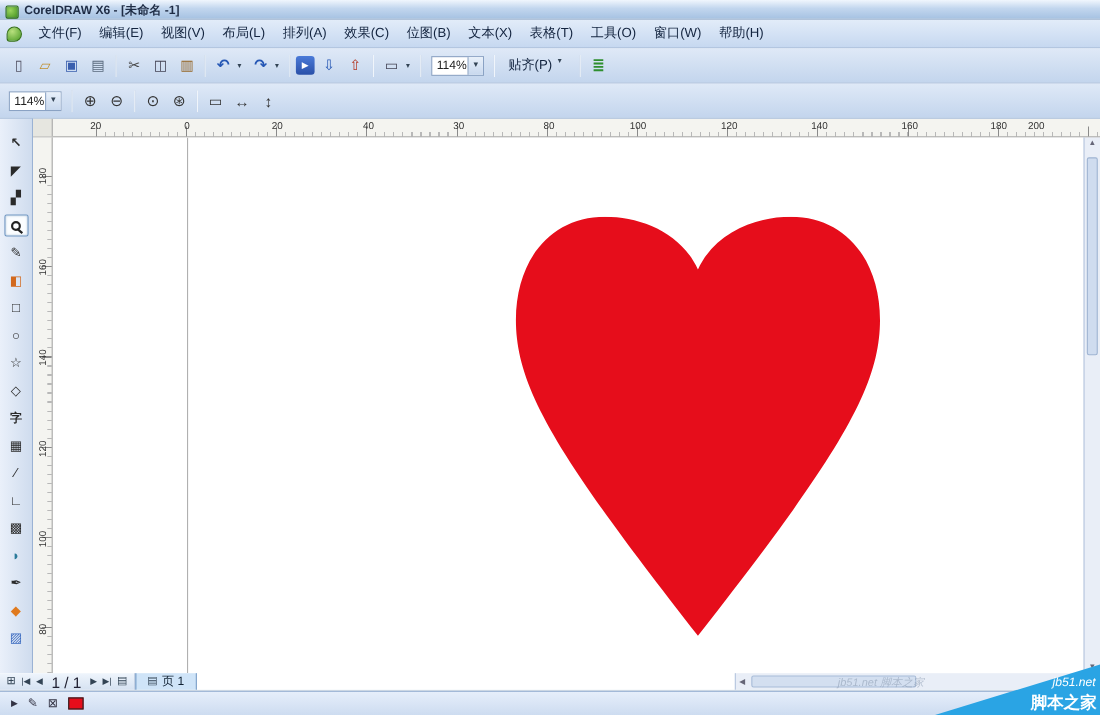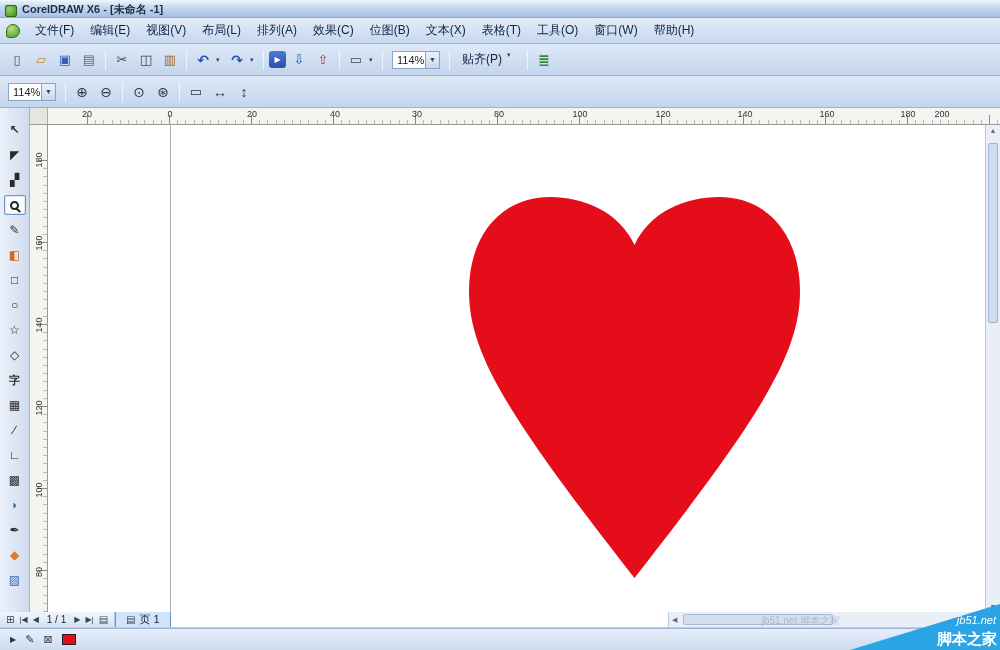--- a/index.html
+++ b/index.html
@@ -128,32 +128,32 @@
     border-bottom:1px solid #c0cede;position:relative}
   .pagenav{display:flex;align-items:center;gap:5px;padding:0 6px;font-size:8px;color:#345;
     background:linear-gradient(#eff5fc,#d6e2f2);border-right:1px solid #b6c6de}
   .pn{font-size:8px;color:#345;display:flex;align-items:center}
   .pn-add::before{content:"⊞";font-size:10px}
   .pn-first::before{content:"|◀"}
   .pn-prev::before{content:"◀"}
   .pn-next::before{content:"▶"}
   .pn-last::before{content:"▶|"}
   .pn-page::before{content:"▤";font-size:10px}
-  .pageind{font-size:10px;color:#223;margin:0 3px;white-space:nowrap}
+  .pageind{font-size:14px;color:#223;margin:0 3px;white-space:nowrap}
   .pagetab{display:flex;align-items:center;gap:4px;padding:0 10px;background:#cfe4f8;
     border-left:1px solid #6f96c2;border-right:1px solid #6f96c2;font-size:11px;color:#123;
     white-space:nowrap}
   .pagespacer{flex:1;background:#fff}
   .hscroll{width:332px;display:flex;align-items:center;justify-content:space-between;
     background:#e9eef7;border-left:1px solid #b6c6de;font-size:7px;color:#667;
     position:relative;padding:0 3px}
   .hthumb{position:absolute;left:14px;top:2px;bottom:2px;width:150px;background:#d3dff0;
     border:1px solid #a8bcd8;border-radius:2px}
   .faintwm{position:absolute;right:160px;top:2px;font-size:10px;color:#8a9ab0;opacity:.55;
-    white-space:nowrap}
+    font-style:italic;white-space:nowrap}
 
   
   .statusbar{height:22px;border-top:1px solid #9ab2d4;
     background:linear-gradient(#e6eefb,#cddcf0);
     display:flex;align-items:center;gap:9px;padding:0 10px;font-size:11px;color:#334}
   .sic{display:flex;align-items:center}
   .si-play::before{content:"▶";font-size:8px}
   .si-pen::before{content:"✎";font-size:11px}
   .si-nofill::before{content:"⊠";font-size:11px}
   .swatch{width:14px;height:11px;border:1px solid #222}

